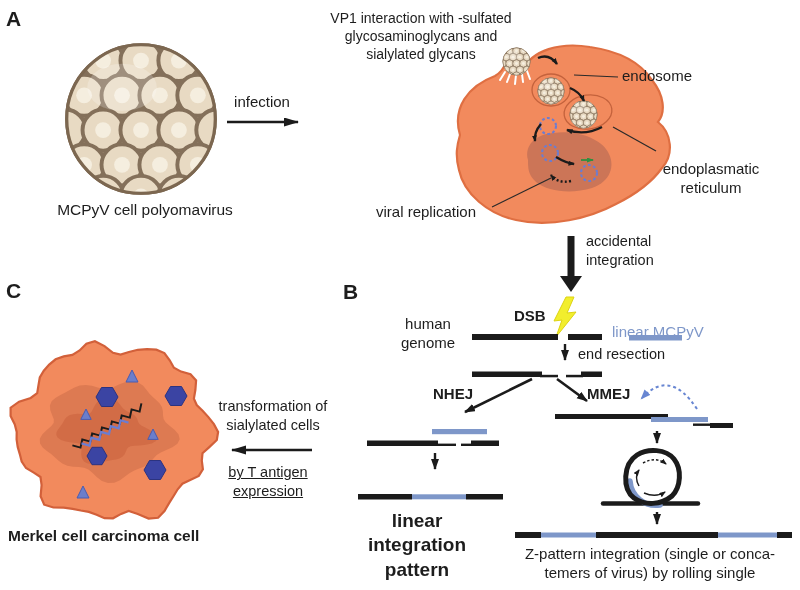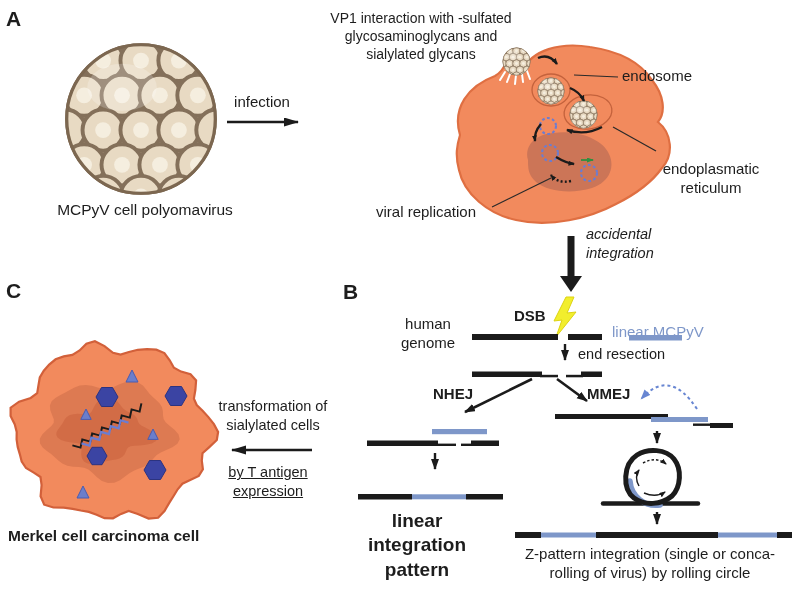--- a/index.html
+++ b/index.html
@@ -236,35 +236,35 @@
   <div class="t ctr" style="left:315px;top:10px;width:212px;font-size:14px;">VP1 interaction with -sulfated
 glycosaminoglycans and
 sialylated glycans</div>
   <div class="t ctr" style="left:222px;top:92px;width:80px;font-size:15px;">infection</div>
   <div class="t ctr cap" style="left:55px;top:200px;width:180px;">MCPyV cell polyomavirus</div>
   <div class="t" style="left:622px;top:66px;font-size:15px;">endosome</div>
   <div class="t ctr" style="left:655px;top:139px;width:112px;font-size:15px;margin-top:20px;">endoplasmatic
 reticulum</div>
   <div class="t" style="left:376px;top:202px;font-size:15px;">viral replication</div>
 
-  <div class="t" style="left:586px;top:225px;font-style:italic;">accidental
+  <div class="t" style="left:586px;top:232px;">accidental
 integration</div>
 
   <div class="t panel-letter" style="left:343px;top:279px;">B</div>
   <div class="t ctr" style="left:392px;top:314px;width:72px;font-size:15px;">human
 genome</div>
   <div class="t bold" style="left:514px;top:306px;font-size:15px;">DSB</div>
   <div class="t blue" style="left:612px;top:322px;font-size:15px;">linear MCPyV</div>
   <div class="t" style="left:578px;top:345px;">end resection</div>
   <div class="t bold" style="left:433px;top:384px;font-size:15px;">NHEJ</div>
   <div class="t bold" style="left:587px;top:384px;font-size:15px;">MMEJ</div>
   <div class="t ctr" style="left:342px;top:509px;width:150px;font-size:19px;font-weight:bold;">linear
 integration pattern</div>
   <div class="t ctr" style="left:500px;top:544px;width:300px;font-size:15px;">Z-pattern integration (single or conca-
-rolling of virus) by rolling circle</div>
+temers of virus) by rolling single</div>
 
   <div class="t panel-letter" style="left:6px;top:278px;">C</div>
   <div class="t ctr" style="left:211px;top:397px;width:124px;">transformation of
 sialylated cells</div>
   <div class="t ctr" style="left:208px;top:463px;width:120px;text-decoration:underline;">by T antigen
 expression</div>
   <div class="t cap" style="left:8px;top:526px;font-weight:bold;">Merkel cell carcinoma cell</div>
 </div>
 
 </body></html>

